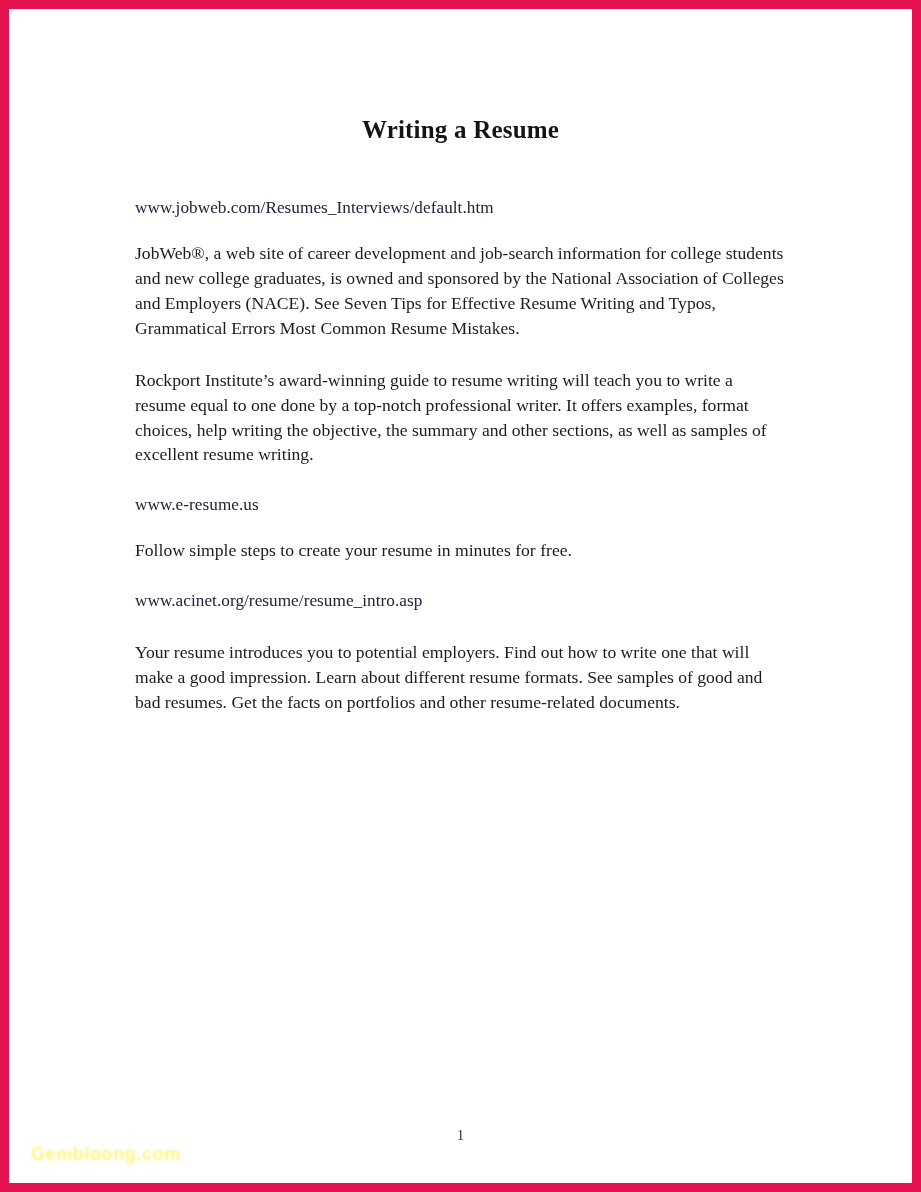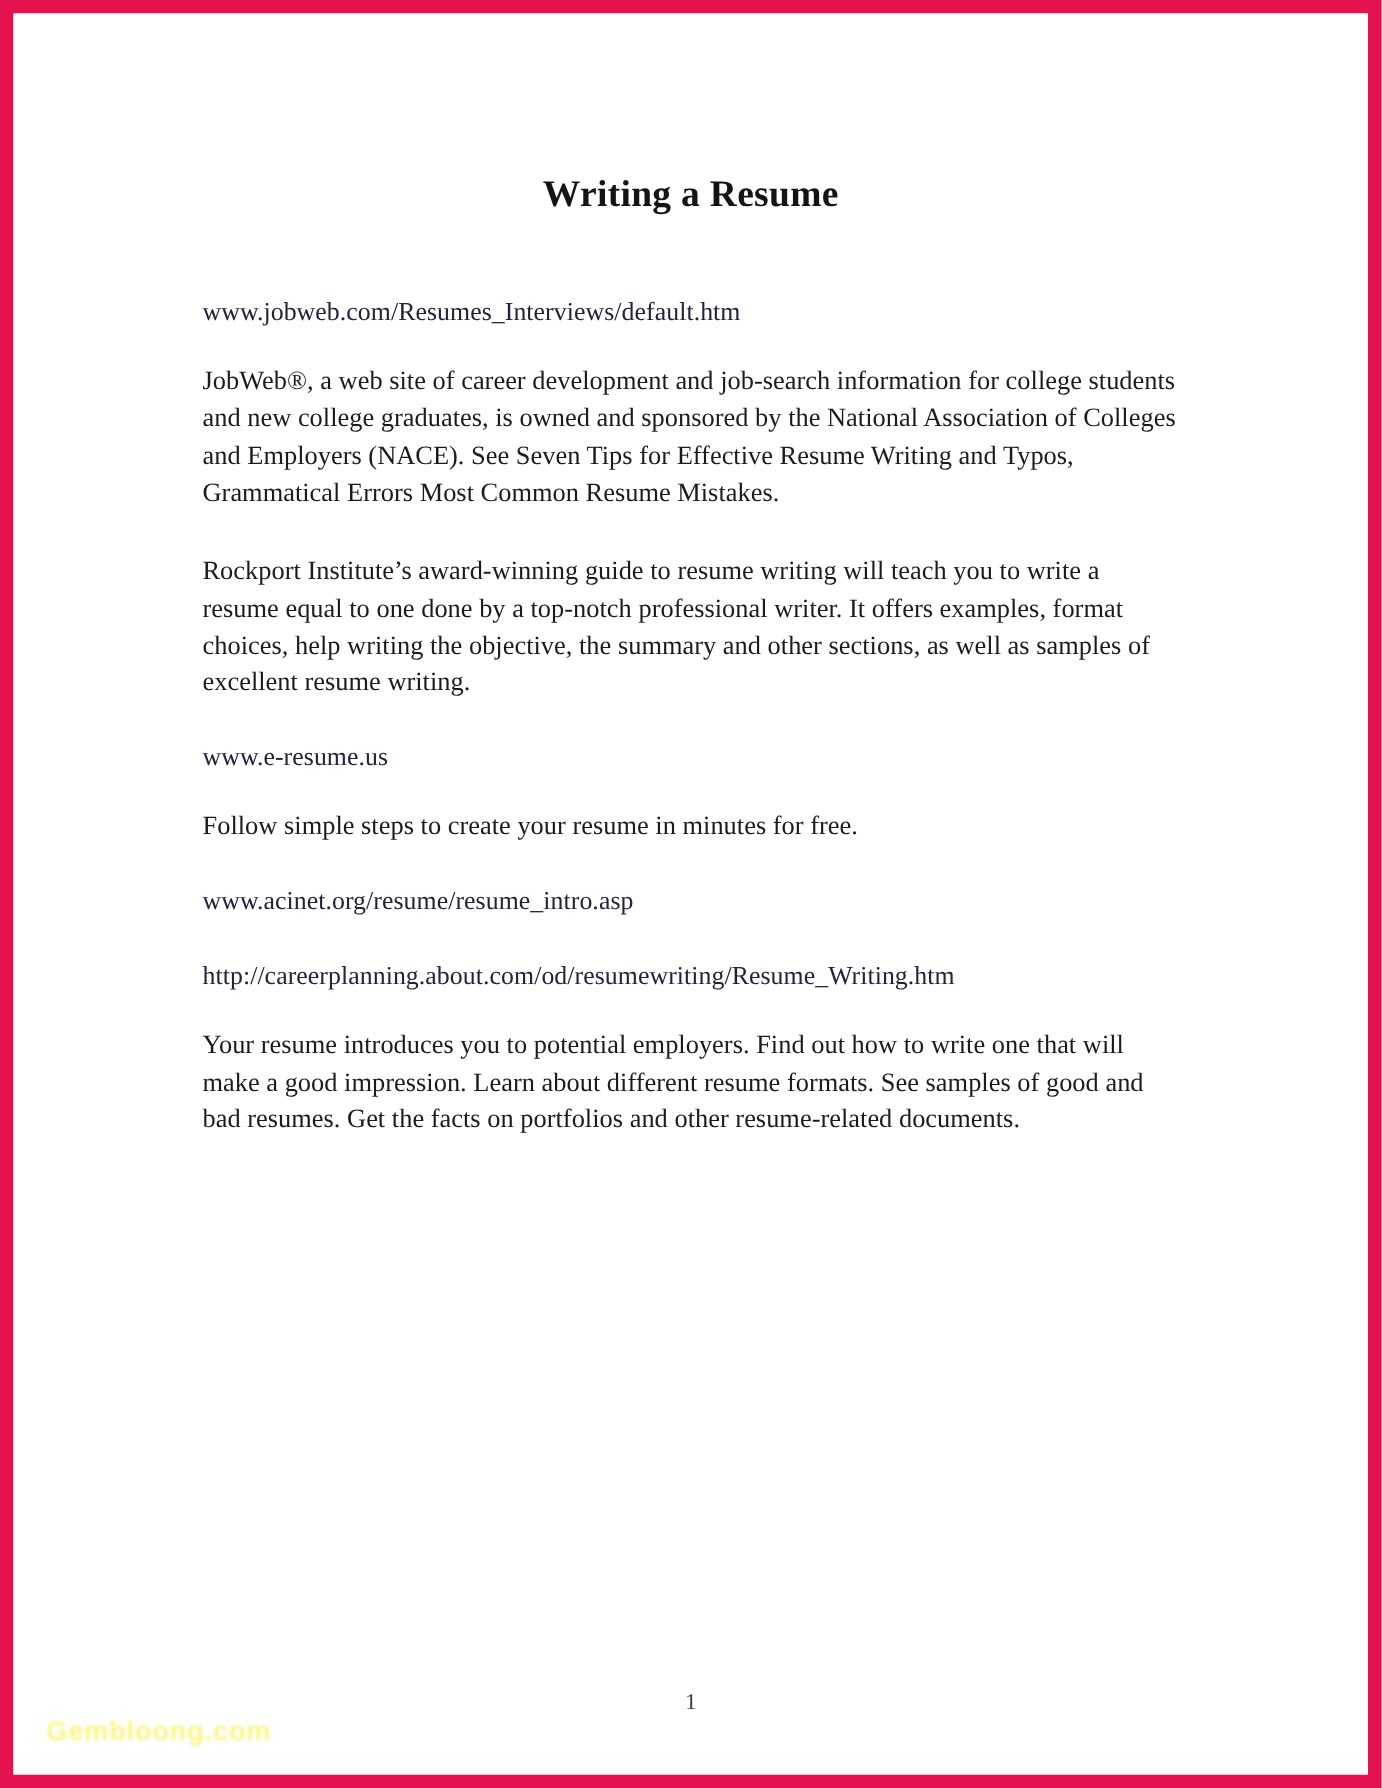--- a/index.html
+++ b/index.html
@@ -137,21 +137,20 @@
     <div class="resource-block">
       <a class="resource-link">www.e-resume.us</a>
       <div class="resource-desc">Follow simple steps to create your resume in minutes for free.</div>
     </div>
 
     <div class="resource-block">
       <a class="resource-link">www.acinet.org/resume/resume_intro.asp</a>
     </div>
 
     <div class="resource-block">
-      <a class="resource-link">http://careerplanning.about.com/od/resumewriting/Resume_Writing.htm</a>
       <div class="resource-desc">Your resume introduces you to potential employers. Find out how to write one that will make a good impression. Learn about different resume formats. See samples of good and bad resumes. Get the facts on portfolios and other resume-related documents.</div>
     </div>
 
   </div>
 
   <div class="page-number">1</div>
 
   <div class="watermark">Gembloong.com</div>
 
 </div>

